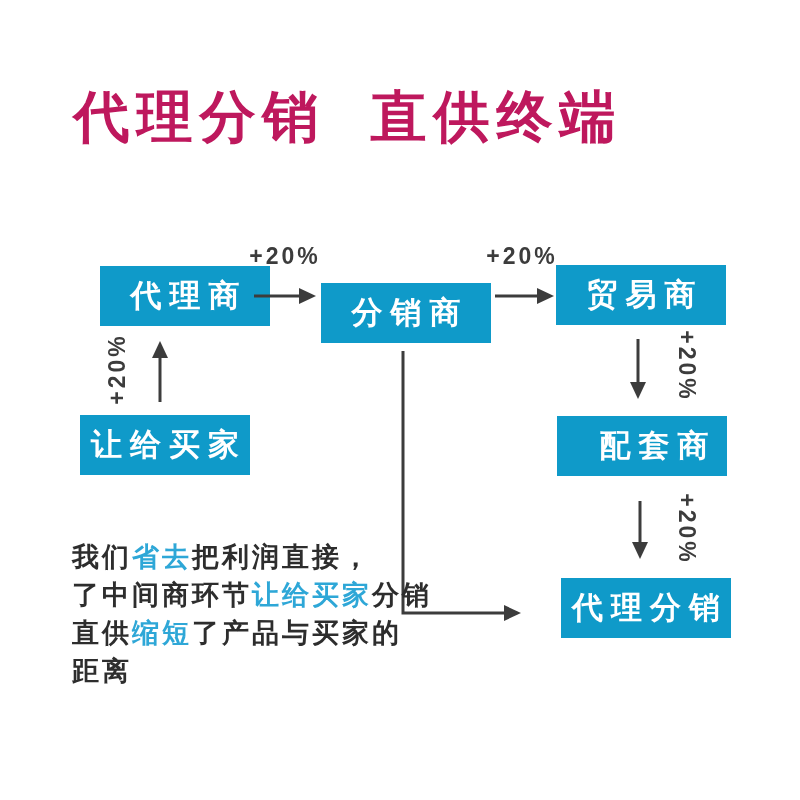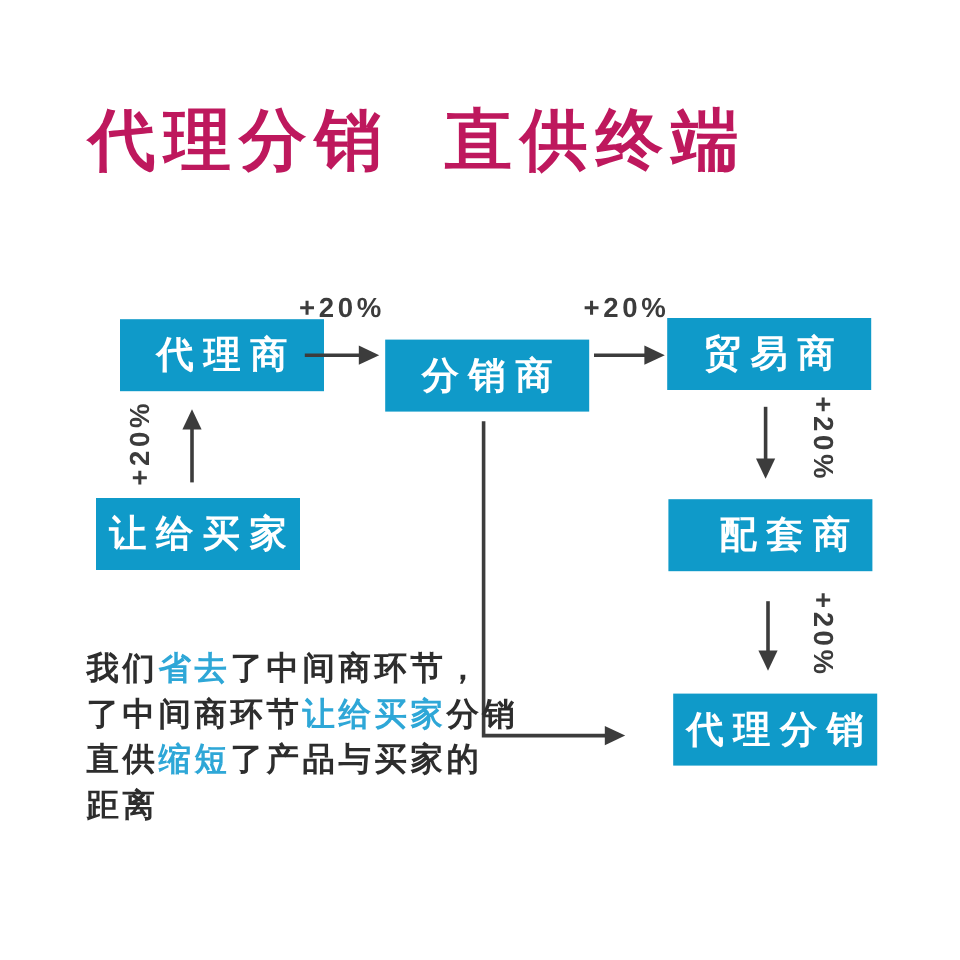--- a/index.html
+++ b/index.html
@@ -108,19 +108,19 @@
     </g>
   </svg>
 
   <div class="gain gain-h1">+20%</div>
   <div class="gain gain-h2">+20%</div>
   <div class="gain gain-v gain-up">+20%</div>
   <div class="gain gain-v gain-downA">+20%</div>
   <div class="gain gain-v gain-downB">+20%</div>
 
   <div class="para">
-    <div class="para-line"><span>我们</span><span class="hl">省去</span><span>了中间商环节，</span></div>
+    <div class="para-line"><span>我们</span><span class="hl">省去</span><span>把利润直接，</span></div>
     <div class="para-line"><span>了中间商环节</span><span class="hl">让给买家</span><span>分销</span></div>
     <div class="para-line"><span>直供</span><span class="hl">缩短</span><span>了产品与买家的</span></div>
     <div class="para-line"><span>距离</span></div>
   </div>
 
 </div>
 
 </body></html>

